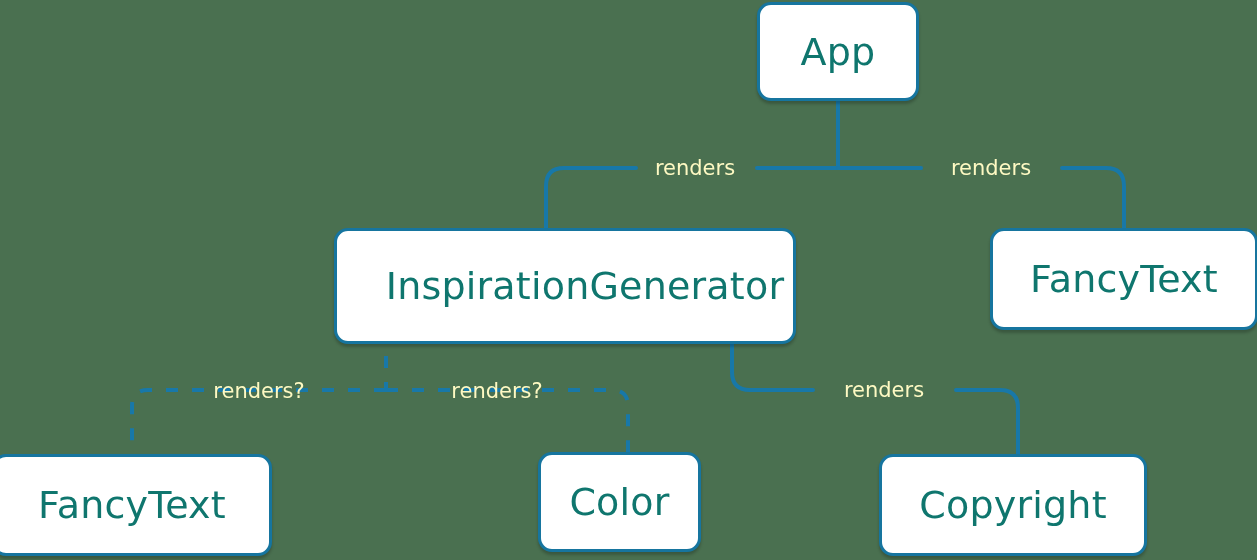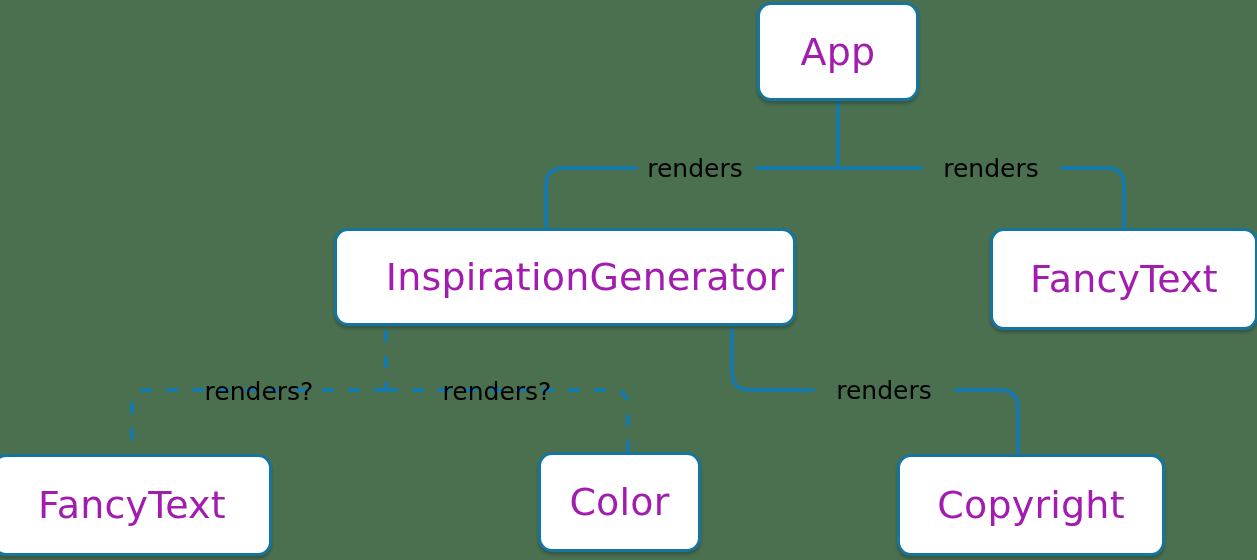--- a/index.html
+++ b/index.html
@@ -33,37 +33,37 @@
     box-sizing: border-box;
     background: #ffffff;
     border: 3px solid #16759f;
     border-radius: 14px;
     box-shadow: 0 3px 3px rgba(0,0,0,0.22);
     display: flex;
     align-items: center;
     justify-content: center;
   }
   .node-label {
-    color: #a21caf;
+    color: #0f766e;
     font-size: 38px;
     line-height: 1;
     letter-spacing: 0.2px;
     white-space: nowrap;
   }
   .node-app          { left: 757px;  top: 2px;   width: 162px; height: 99px;  }
-  .node-insp         { left: 334px;  top: 228px; width: 462px; height: 98px; padding-left: 40px; }
+  .node-insp         { left: 334px;  top: 228px; width: 462px; height: 116px; padding-left: 40px; }
   .node-fancy-right  { left: 990px;  top: 228px; width: 268px; height: 102px; }
   .node-fancy-bottom { left: -8px;   top: 454px; width: 280px; height: 102px; }
   .node-color        { left: 538px;  top: 452px; width: 163px; height: 100px; }
-  .node-copyright    { left: 879px;  top: 454px; width: 268px; height: 102px; margin-left: 18px; }
+  .node-copyright    { left: 879px;  top: 454px; width: 268px; height: 102px; }
 
   .edge-label {
     position: absolute;
-    color: #000000;
-    font-size: 25px;
+    color: #fef9c3;
+    font-size: 21px;
     line-height: 1;
     white-space: nowrap;
     transform: translate(-50%, -50%);
   }
   .lbl-renders-left   { left: 695px; top: 168px; }
   .lbl-renders-right  { left: 991px; top: 168px; }
   .lbl-renders-q-1    { left: 259px; top: 391px; }
   .lbl-renders-q-2    { left: 497px; top: 391px; }
   .lbl-renders-bottom { left: 884px; top: 390px; }
 </style>

